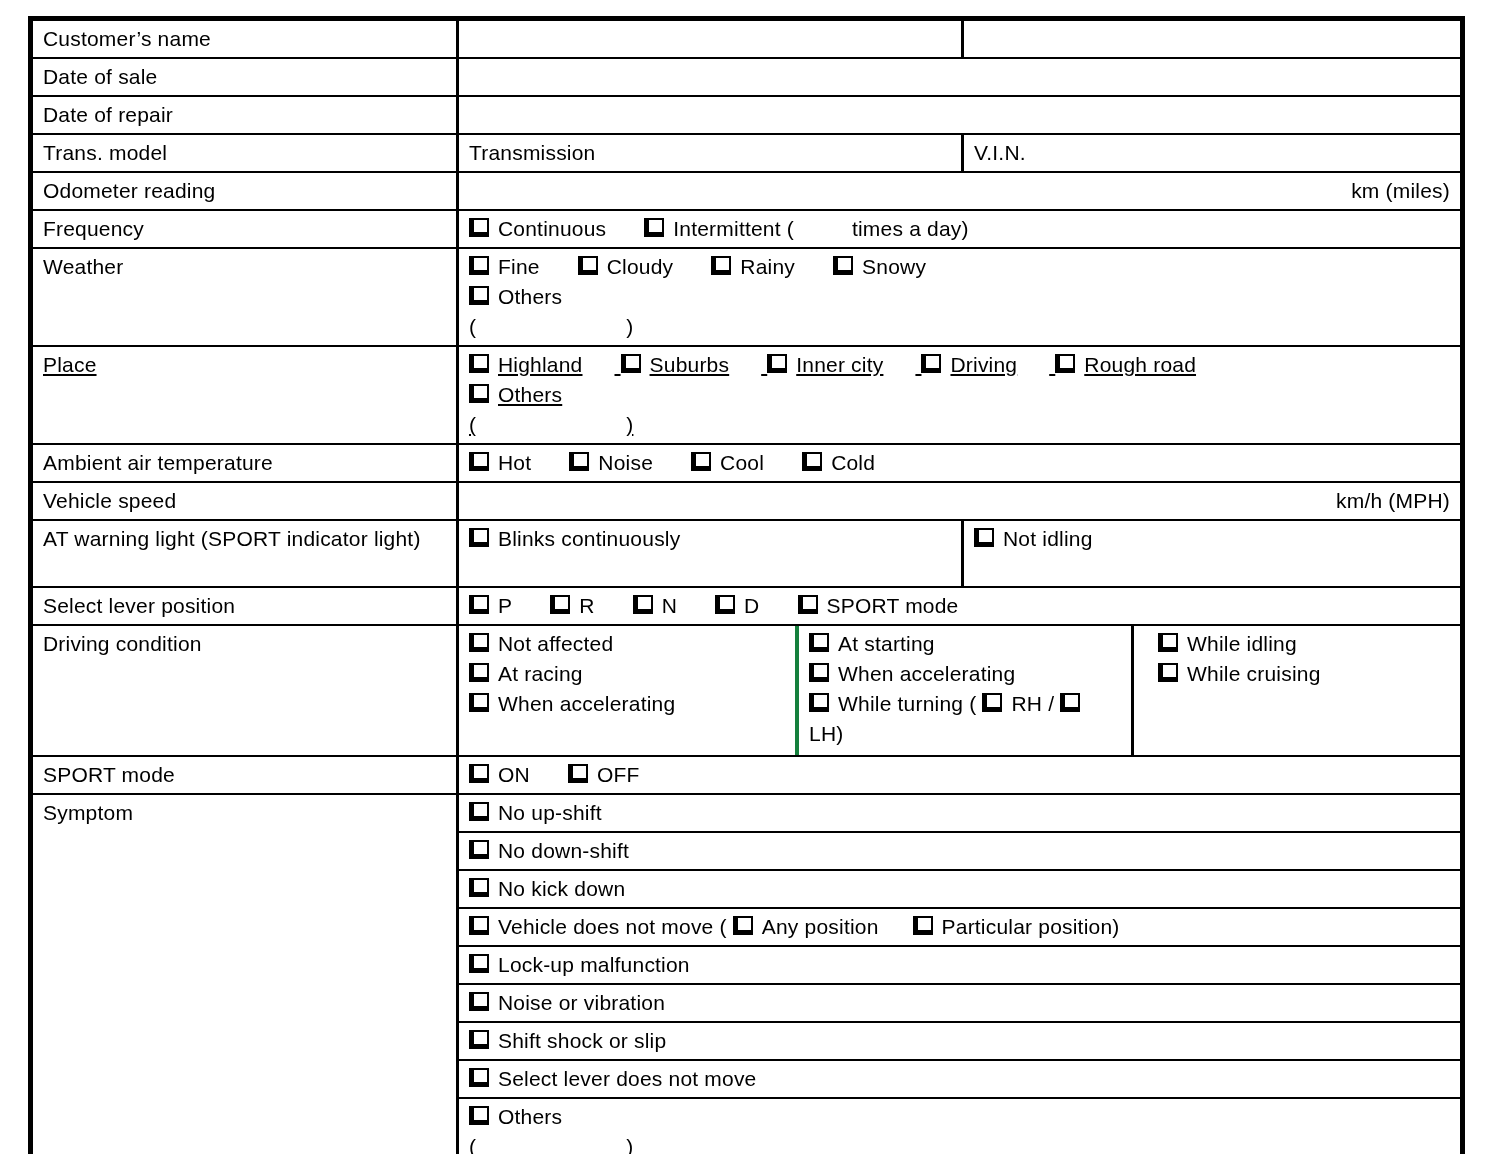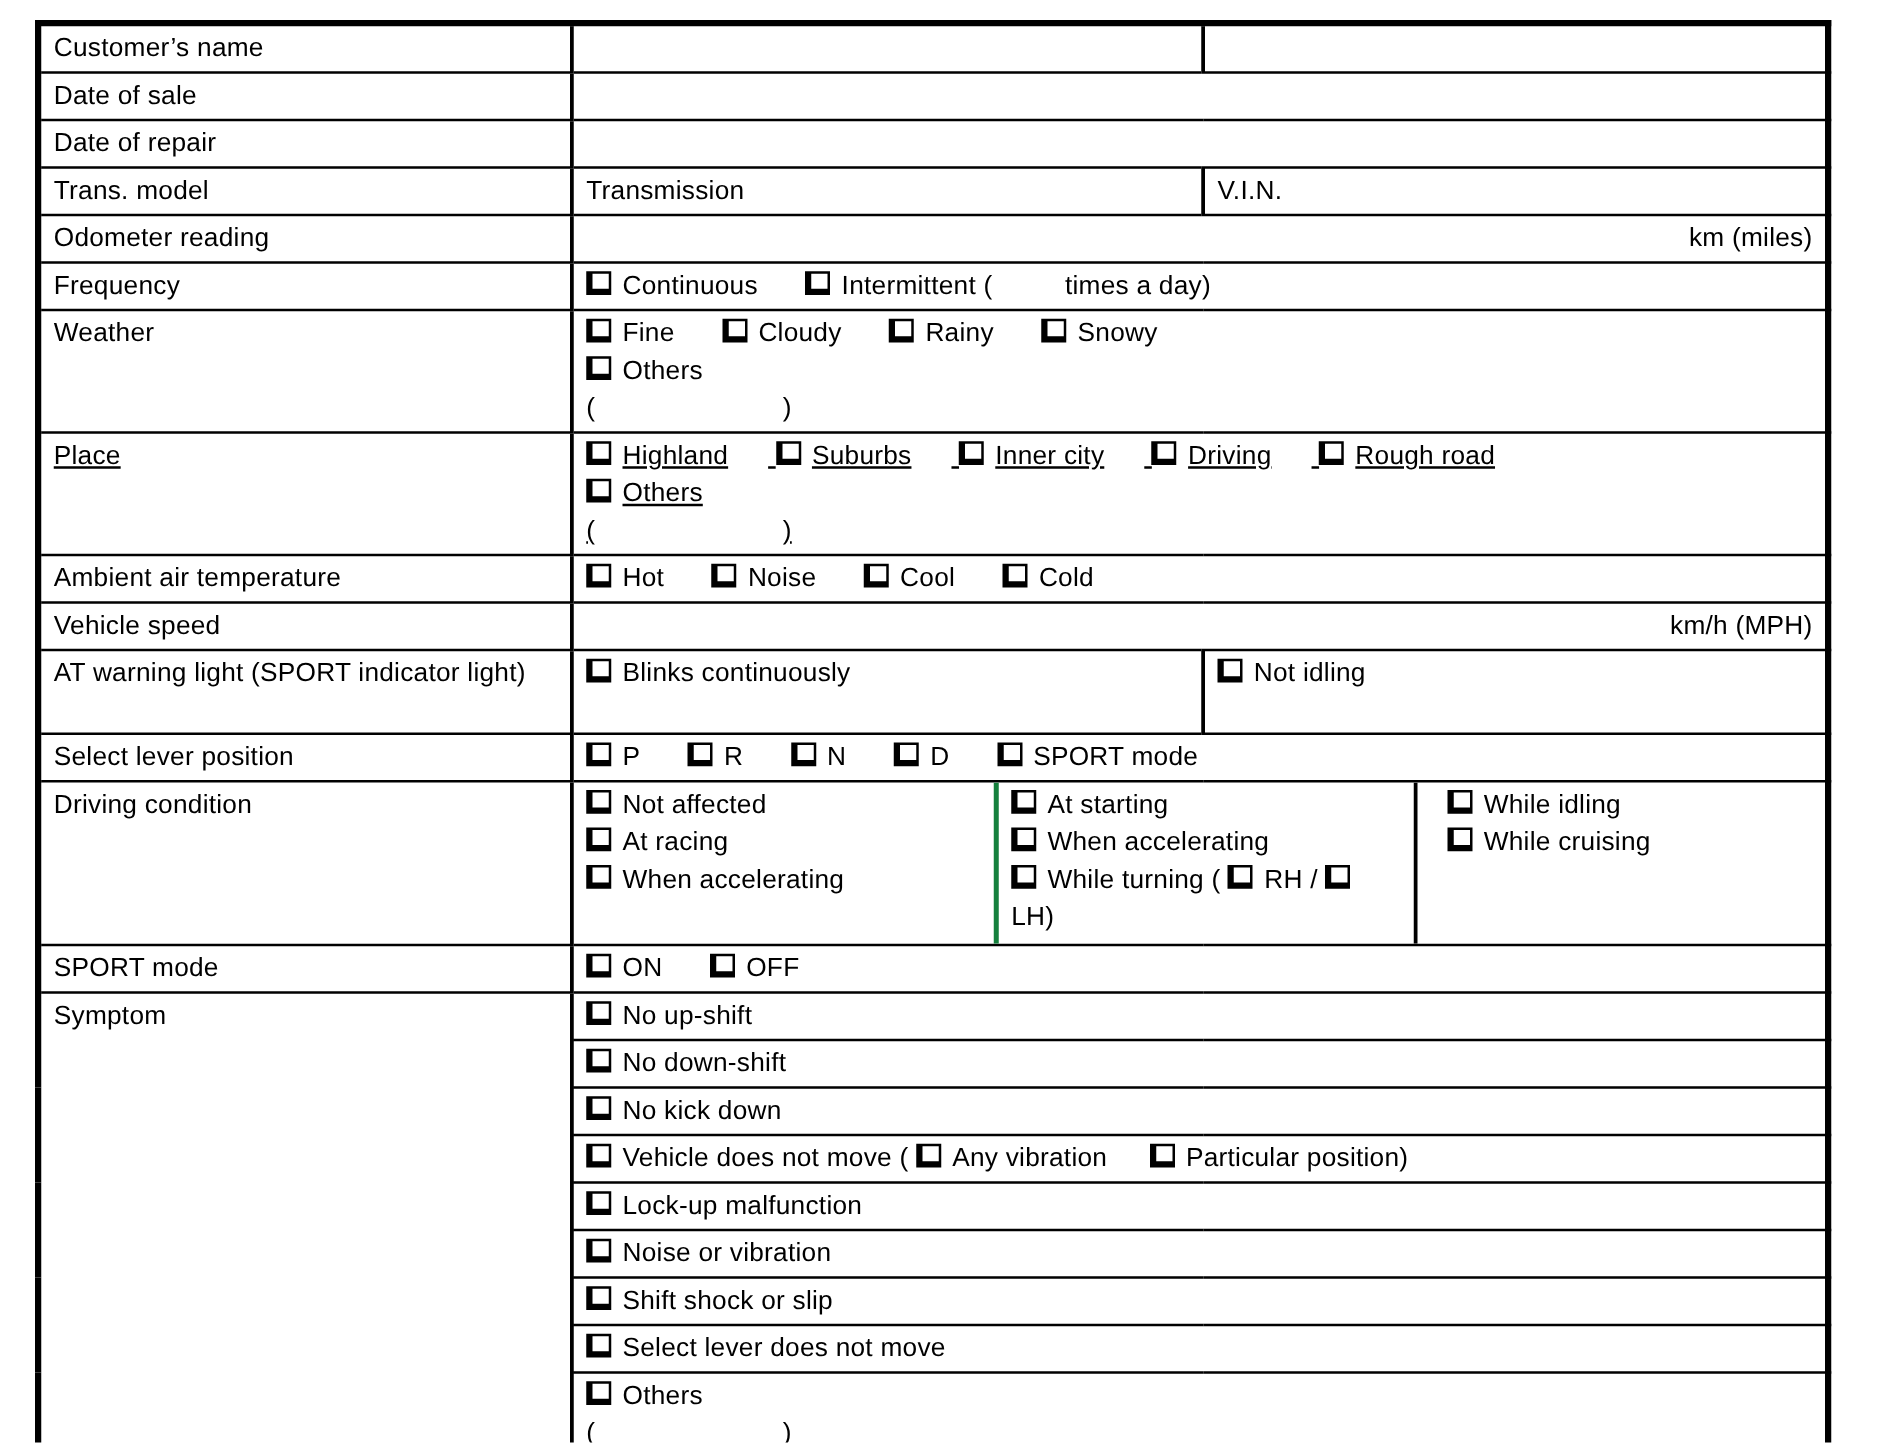--- a/index.html
+++ b/index.html
@@ -201,21 +201,21 @@
     <td colspan="2"><span class="cb"></span><span>No up-shift</span></td>
   </tr>
   <tr class="h37">
     <td colspan="2"><span class="cb"></span><span>No down-shift</span></td>
   </tr>
   <tr class="h36">
     <td colspan="2"><span class="cb"></span><span>No kick down</span></td>
   </tr>
   <tr class="h37">
     <td colspan="2">
-      <span class="cb"></span><span>Vehicle does not move (</span><span class="cb inline"></span><span>Any vibration</span><span class="cb inline" style="margin-left:34px"></span><span>Particular position)</span>
+      <span class="cb"></span><span>Vehicle does not move (</span><span class="cb inline"></span><span>Any position</span><span class="cb inline" style="margin-left:34px"></span><span>Particular position)</span>
     </td>
   </tr>
   <tr class="h36">
     <td colspan="2"><span class="cb"></span><span>Lock-up malfunction</span></td>
   </tr>
   <tr class="h37">
     <td colspan="2"><span class="cb"></span><span>Noise or vibration</span></td>
   </tr>
   <tr class="h36">
     <td colspan="2"><span class="cb"></span><span>Shift shock or slip</span></td>

